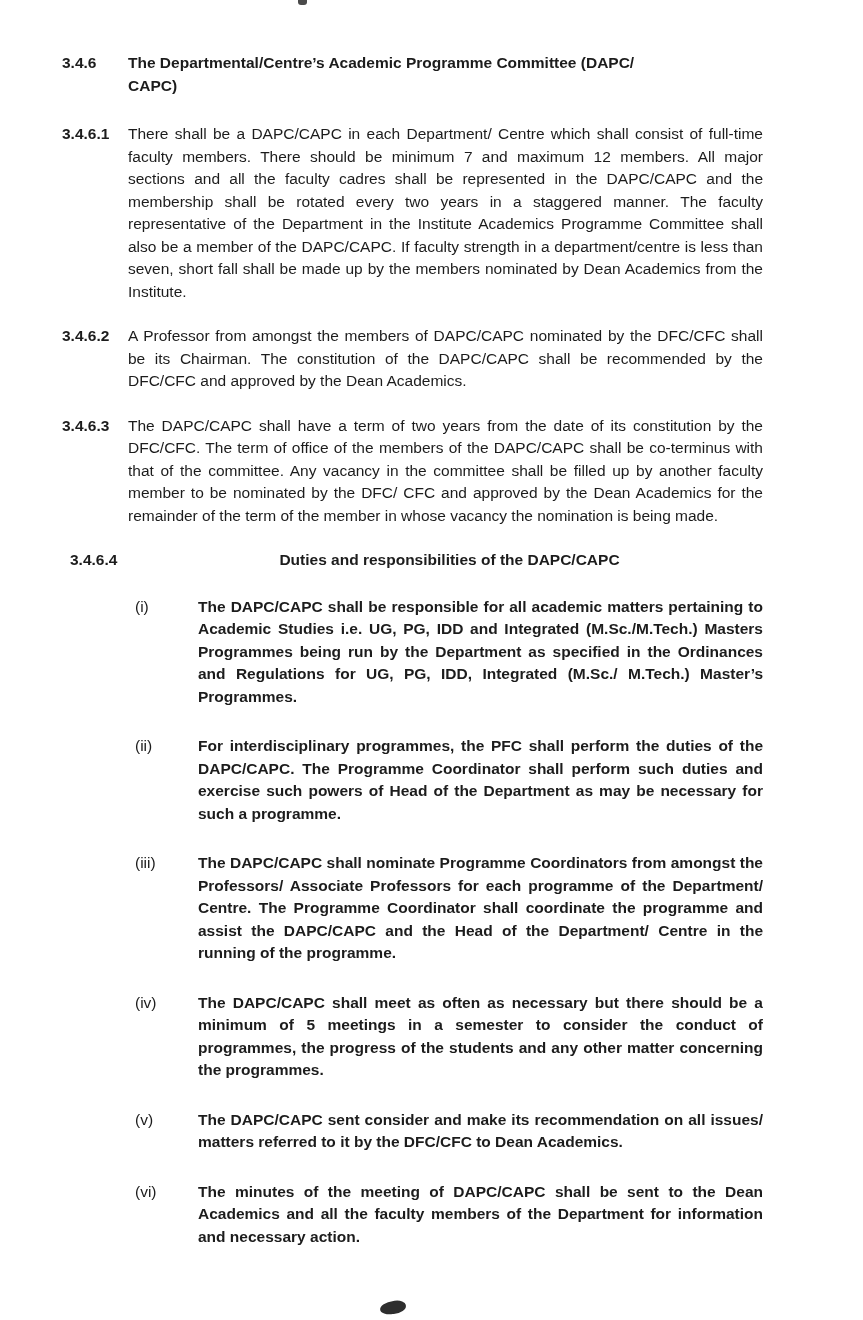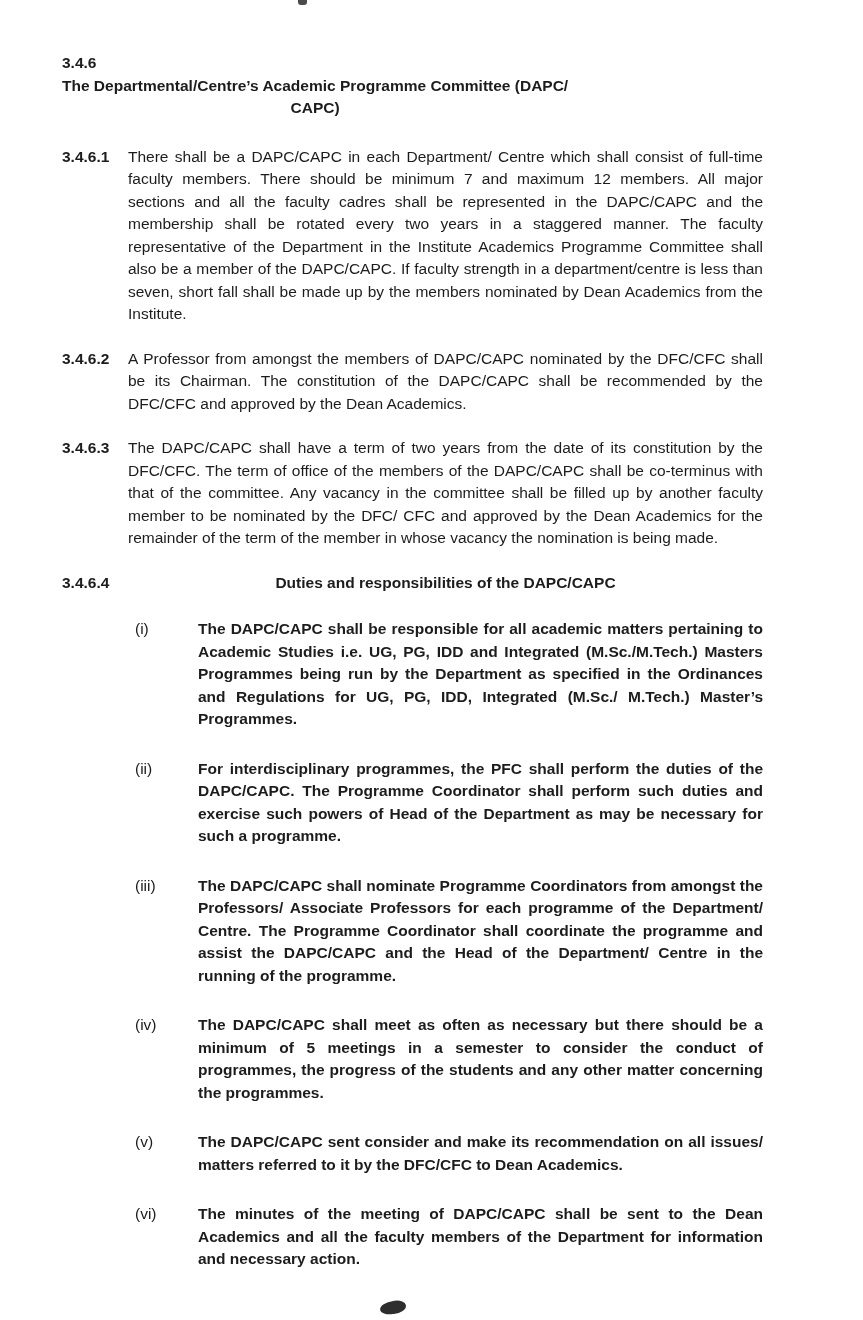--- a/index.html
+++ b/index.html
@@ -28,23 +28,23 @@
   .num {
     flex: none;
     width: 66px;
     font-weight: bold;
   }
   .txt {
     flex: 1;
     text-align: justify;
   }
   .bold { font-weight: bold; }
-  .heading { margin-bottom: 26px; flex-direction: column; }
-  .heading .txt { text-align: center; }
-  .subheading { margin-bottom: 24px; }
+  .heading { margin-bottom: 26px; }
+  .heading .txt { text-align: left; }
+  .subheading { margin-bottom: 24px; margin-left: 8px; }
   .subheading .txt { text-align: center; }
   .duty {
     display: flex;
     align-items: flex-start;
     margin-left: 73px;
     margin-bottom: 27px;
   }
   .duty .marker {
     flex: none;
     width: 63px;

